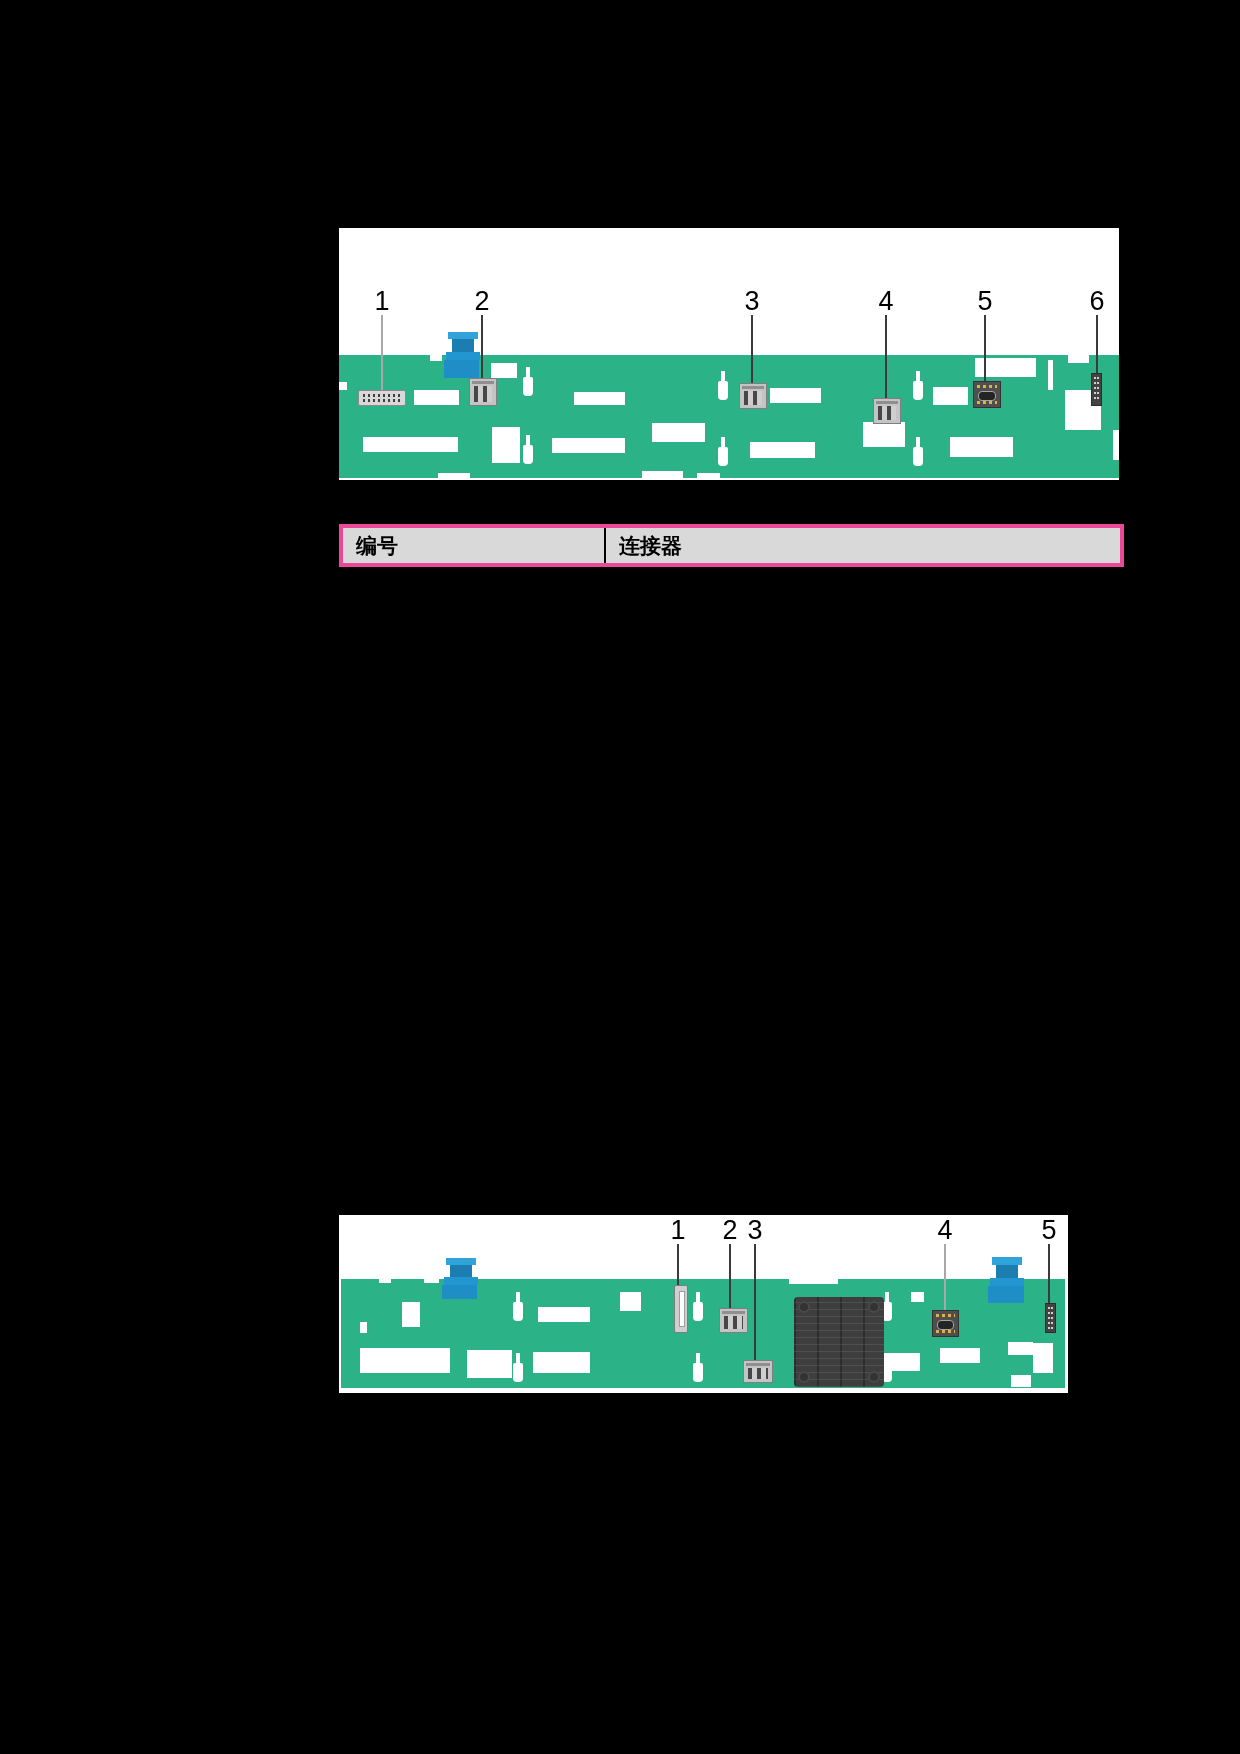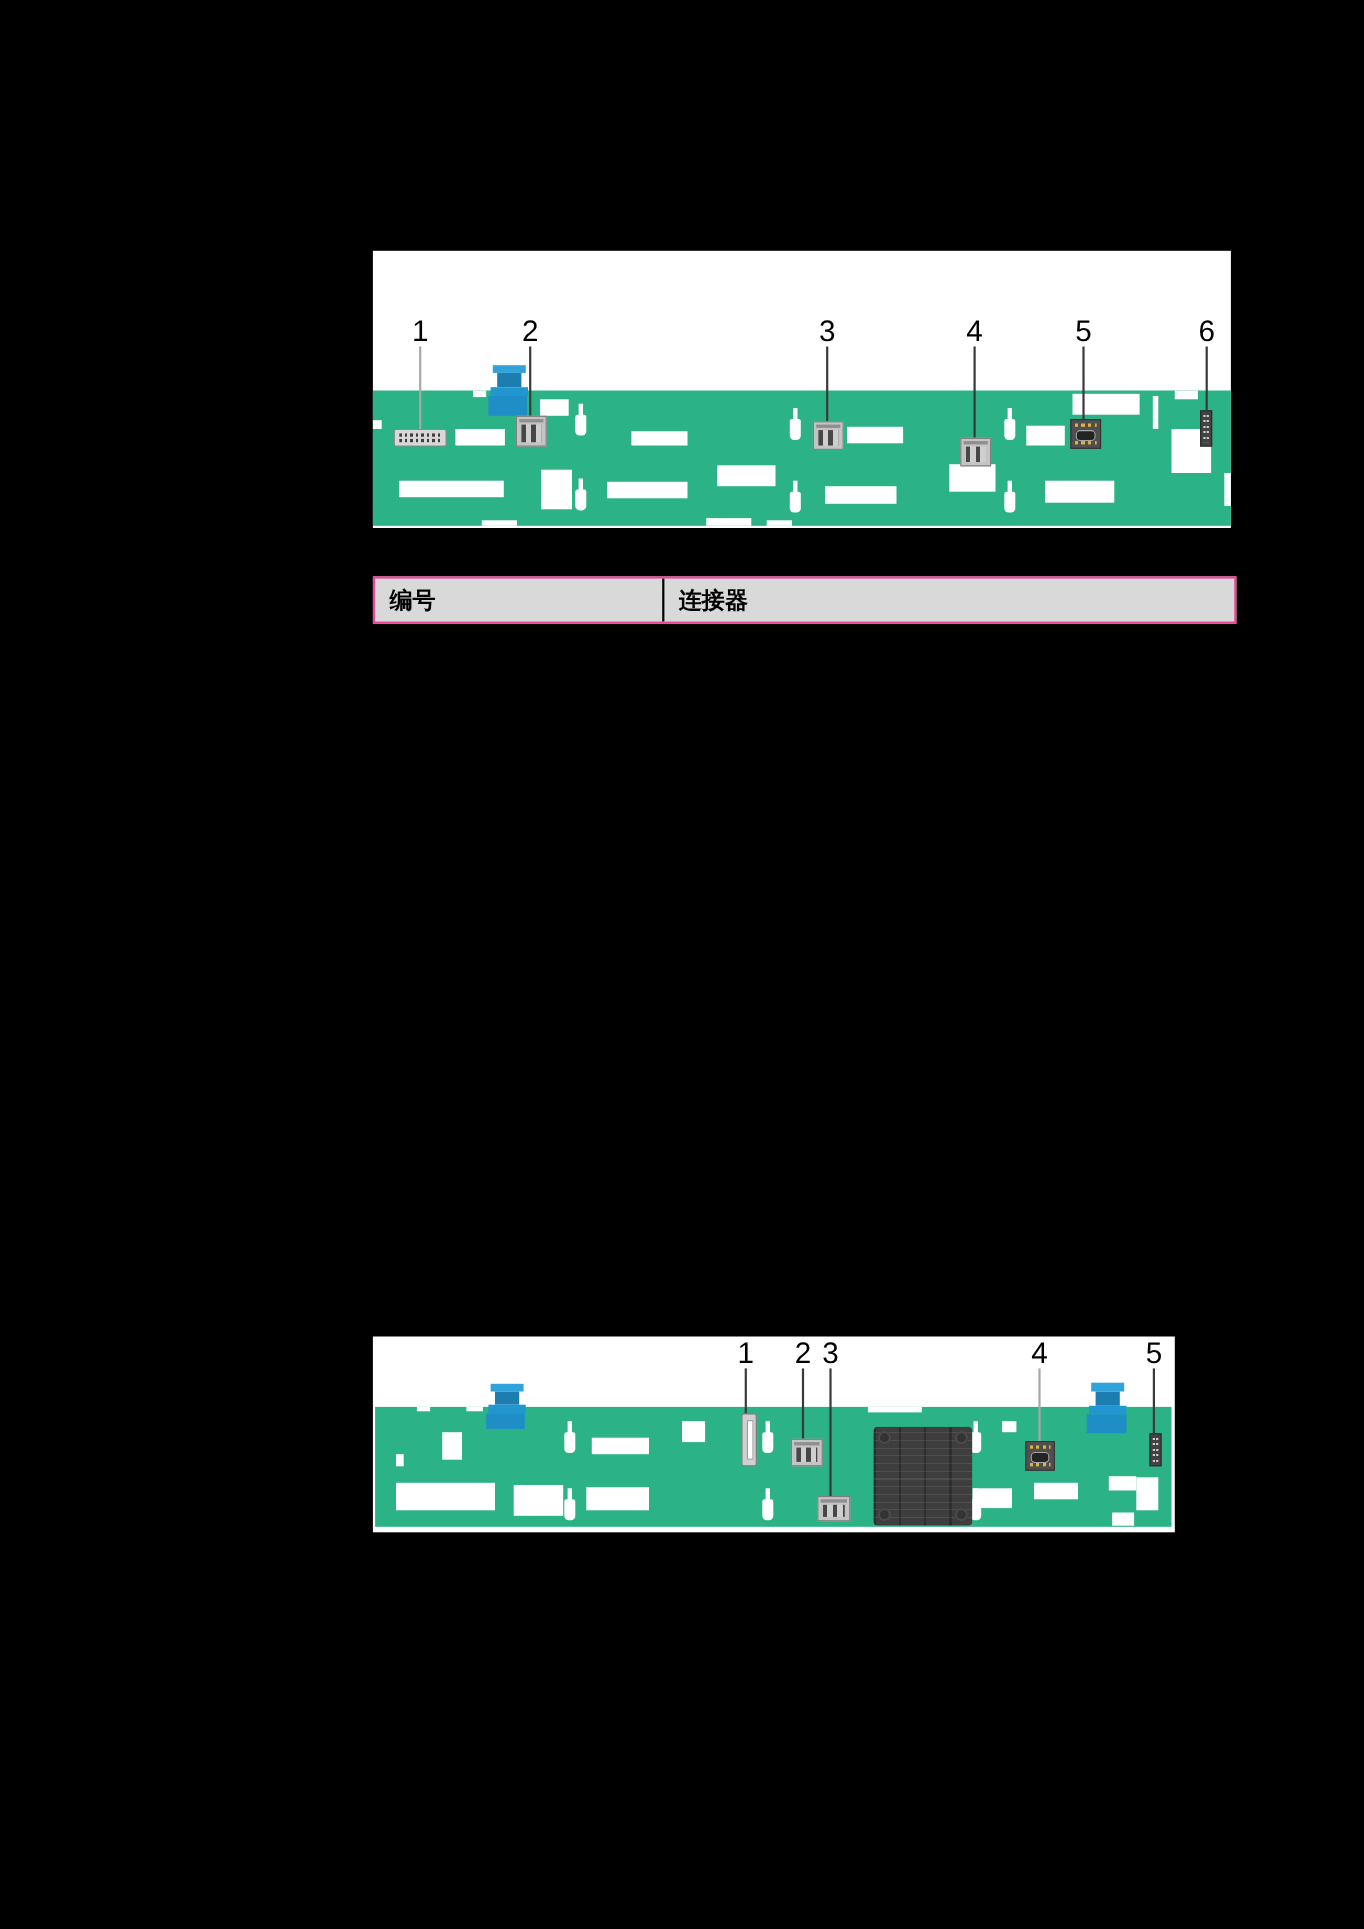--- a/index.html
+++ b/index.html
@@ -44,21 +44,21 @@
   .pin-header::before{left:2px}.pin-header::after{right:2px}
   .vslim{background:#cfcfcf;border:1px solid #7c7c7c;border-radius:2px;}
   .vslim .slot{position:absolute;left:4px;top:5px;bottom:5px;width:4px;background:#fff;border:1px solid #9d9d9d;}
   .heatsink{position:absolute;background:#3e3e3e;border-radius:4px;
       background-image:repeating-linear-gradient(0deg,rgba(255,255,255,.09) 0 1px,transparent 1px 7px),
                        repeating-linear-gradient(90deg,rgba(0,0,0,.28) 0 2px,transparent 2px 23px);}
   .screw{position:absolute;width:12px;height:12px;border-radius:50%;background:#333;
       box-shadow:inset 0 0 0 2px #4a4a4a;display:block;}
   
   .conn-table{position:absolute;left:339px;top:524px;width:785px;height:43px;display:flex;
-      box-sizing:border-box;border:2px solid #ec4899;background:#d9d9d9;}
+      box-sizing:border-box;border:4px solid #ec4899;background:#d9d9d9;}
   .conn-table .cell{box-sizing:border-box;display:flex;align-items:center;padding-left:13px;
       font-size:21px;font-weight:bold;color:#000;}
   .conn-table .cell.c1{width:261px;}
   .conn-table .cell.c2{width:272px;border-left:2px solid #000;}
   .conn-table .cell.c3{flex:1;border-left:2px solid #000;}
 </style>
 </head>
 <body>
 
 <div class="page">

